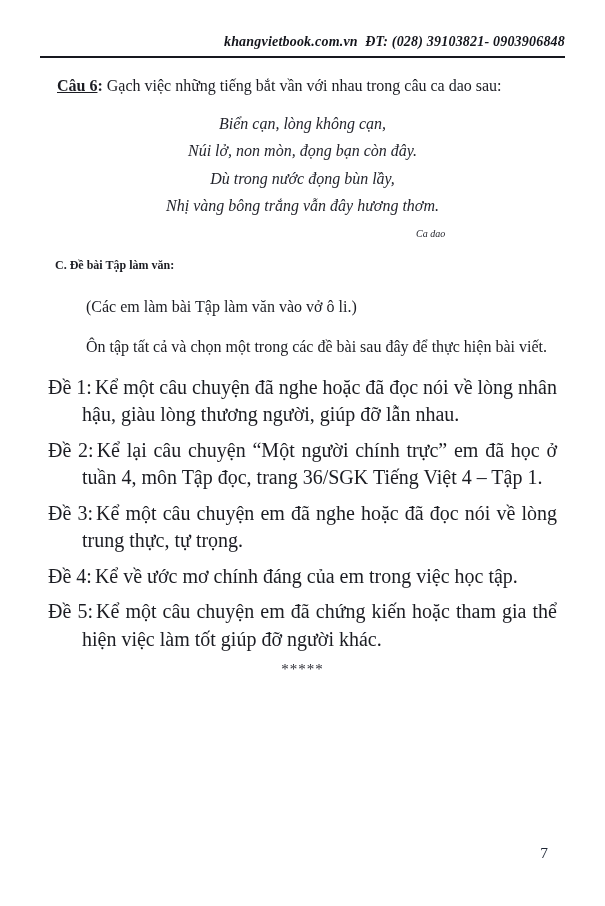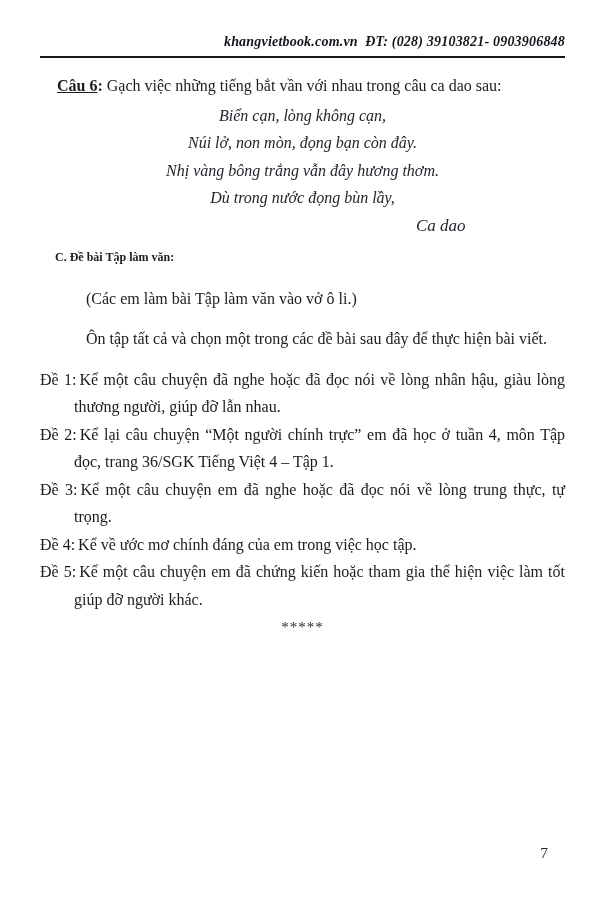--- a/index.html
+++ b/index.html
@@ -39,51 +39,51 @@
     font-weight: bold;
     text-decoration: underline;
   }
   .q6-colon { font-weight: bold; }
 
   .poem {
     text-align: center;
     font-style: italic;
     line-height: 27.5px;
     font-size: 16px;
-    margin-top: 2px;
+    margin-top: 10px;
     color: #23242c;
   }
   .poem-attribution {
     font-style: italic;
-    font-size: 17px;
+    font-size: 10px;
     line-height: 27.5px;
     padding-left: 376px;
     color: #23242c;
   }
 
   .section-title {
     font-weight: bold;
     margin: 5px 0 0 15px;
     font-size: 12px;
     line-height: 27.5px;
   }
 
   .indent-para {
     margin: 13px;
     text-indent: 33px;
     font-size: 16px;
     line-height: 27.5px;
   }
 
   .topic {
-    margin: 0;
+    margin: 8px;
     padding-left: 34px;
     text-indent: -34px;
     text-align: justify;
-    font-size: 16px;
+    font-size: 20px;
     line-height: 27.5px;
   }
   .topic-label { margin-right: 3px; }
 
   .separator {
     text-align: center;
     font-size: 15px;
     letter-spacing: 1px;
     margin-top: 6px;
     color: #2a2b33;
@@ -102,22 +102,22 @@
 
 <div class="page">
 
   <div class="header">khangvietbook.com.vn  ĐT: (028) 39103821- 0903906848</div>
 
   <p class="body-text q6"><span class="q6-label">Câu 6</span><span class="q6-colon">:</span><span> Gạch việc những tiếng bắt vần với nhau trong câu ca dao sau:</span></p>
 
   <div class="poem">
     <div>Biển cạn, lòng không cạn,</div>
     <div>Núi lở, non mòn, đọng bạn còn đây.</div>
+    <div>Dù trong nước đọng bùn lầy,</div>
     <div>Nhị vàng bông trắng vẫn đây hương thơm.</div>
-    <div>Dù trong nước đọng bùn lầy,</div>
   </div>
   <div class="poem-attribution">Ca dao</div>
 
   <div class="section-title">C. Đề bài Tập làm văn:</div>
 
   <p class="indent-para">(Các em làm bài Tập làm văn vào vở ô li.)</p>
   <p class="indent-para">Ôn tập tất cả và chọn một trong các đề bài sau đây để thực hiện bài viết.</p>
 
   <p class="topic"><span class="topic-label">Đề 1:</span><span>Kể một câu chuyện đã nghe hoặc đã đọc nói về lòng nhân hậu, giàu lòng thương người, giúp đỡ lẫn nhau.</span></p>
 

